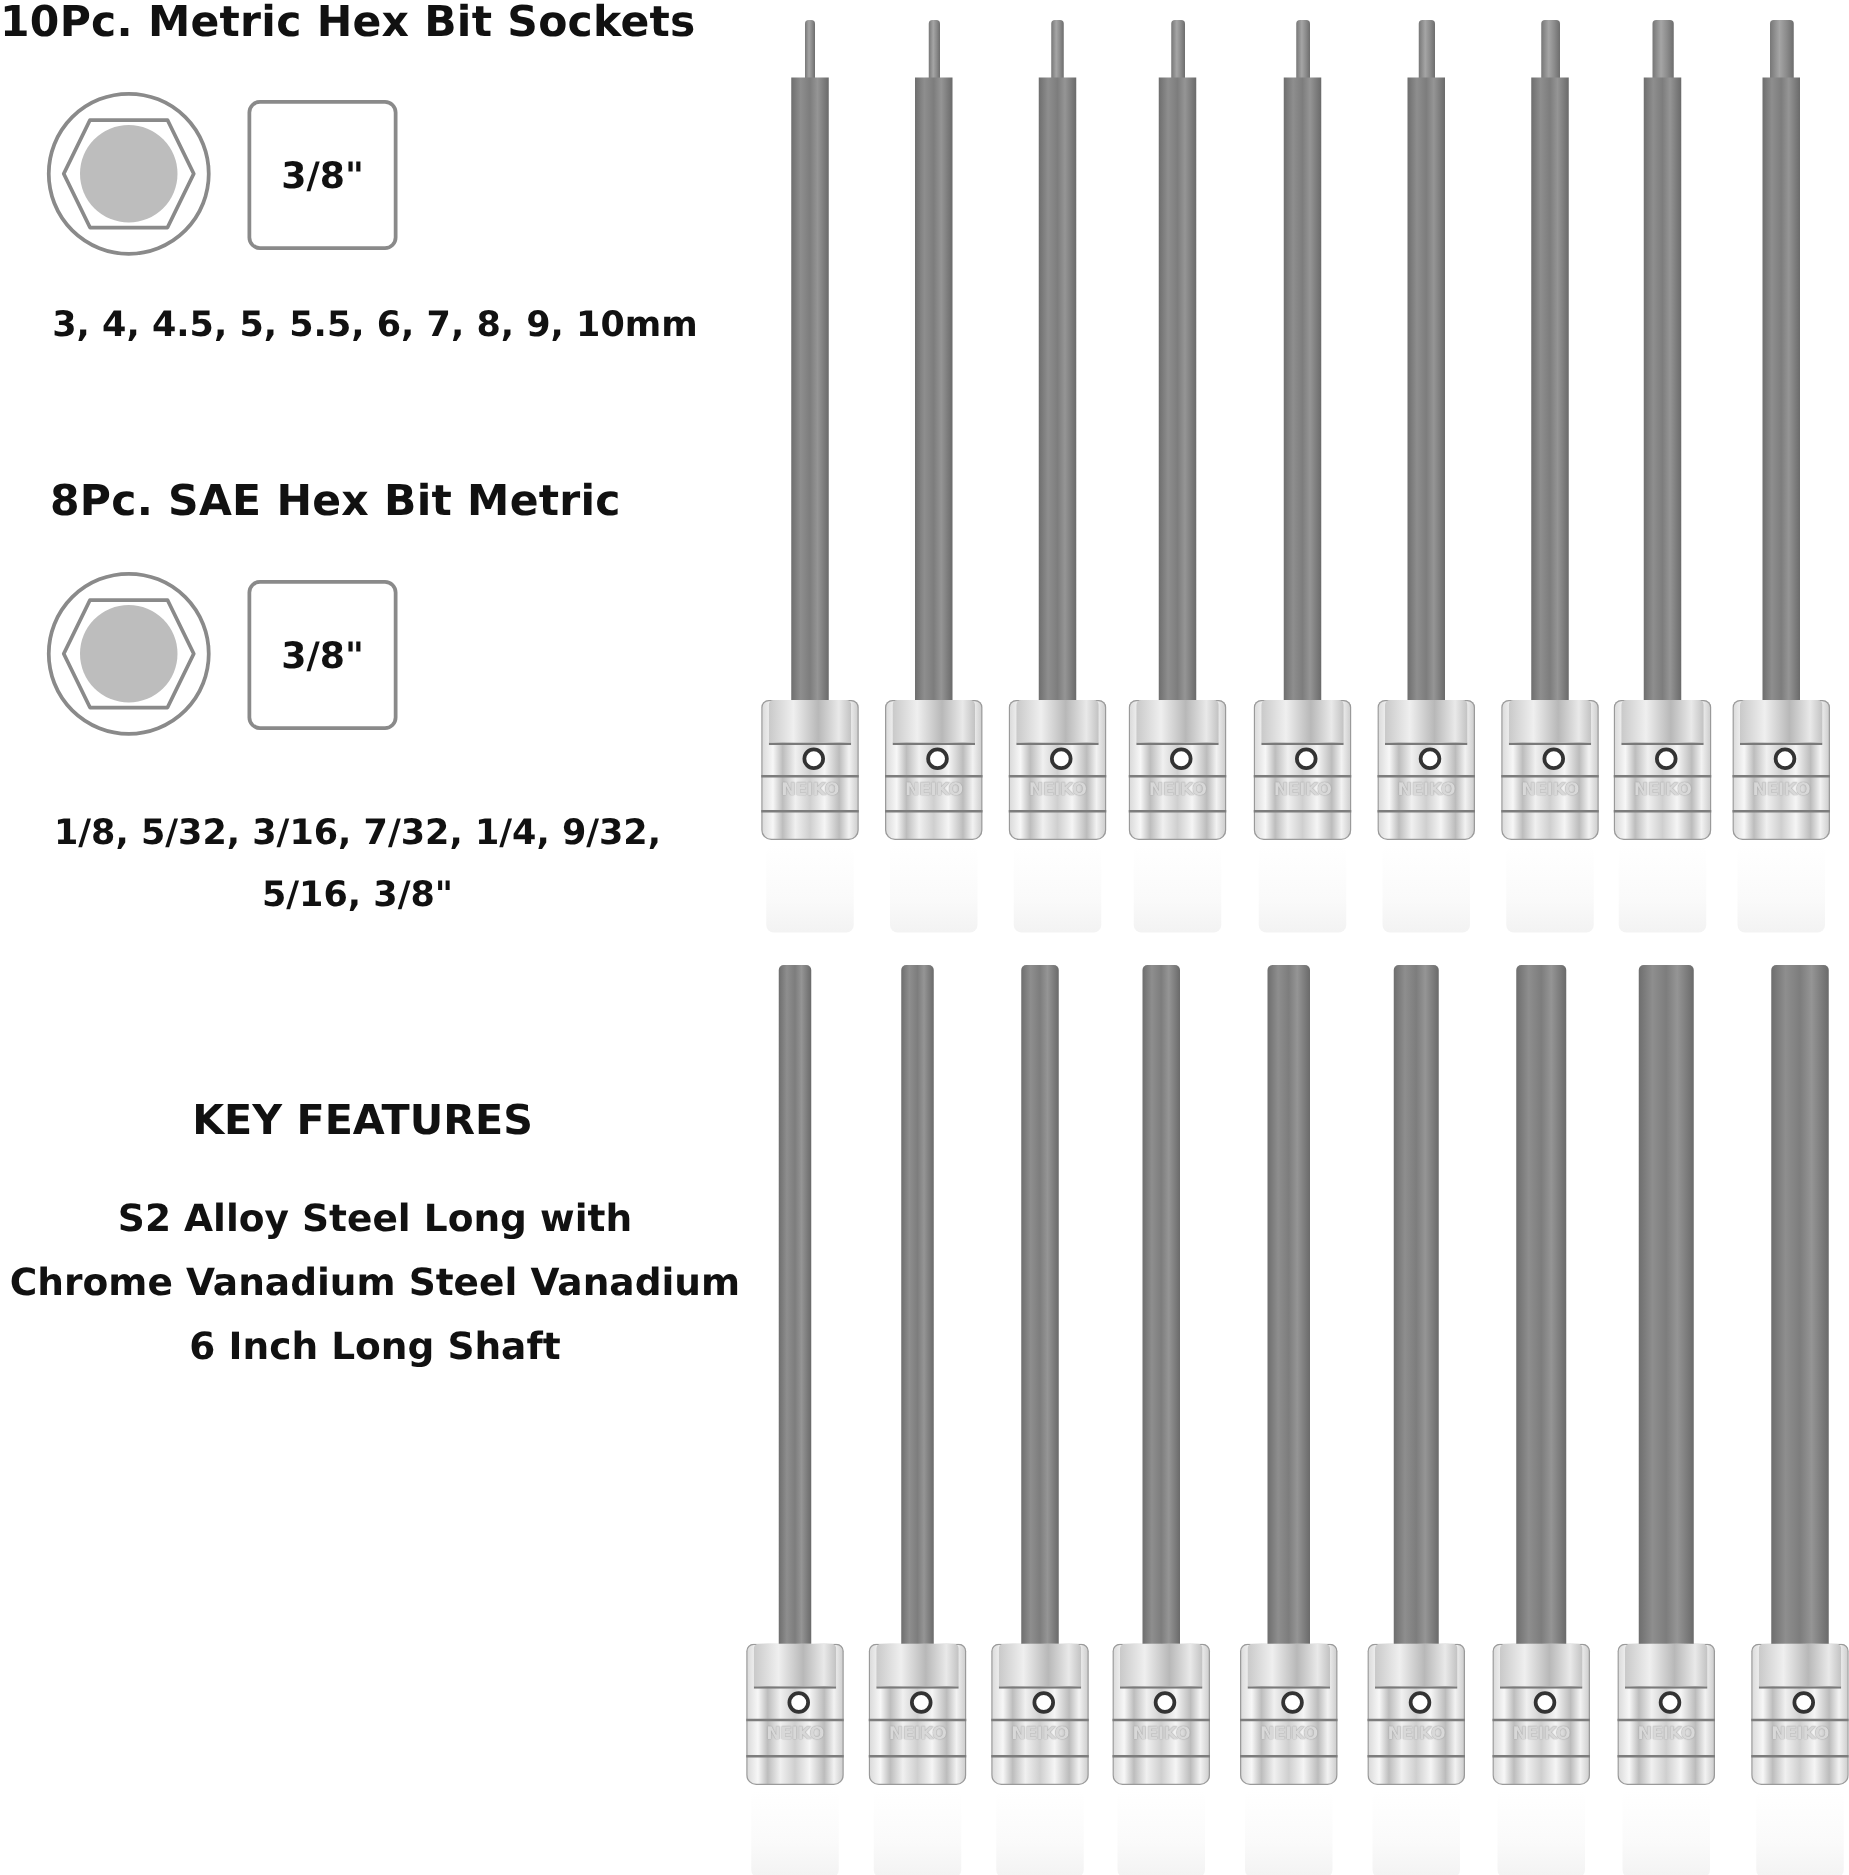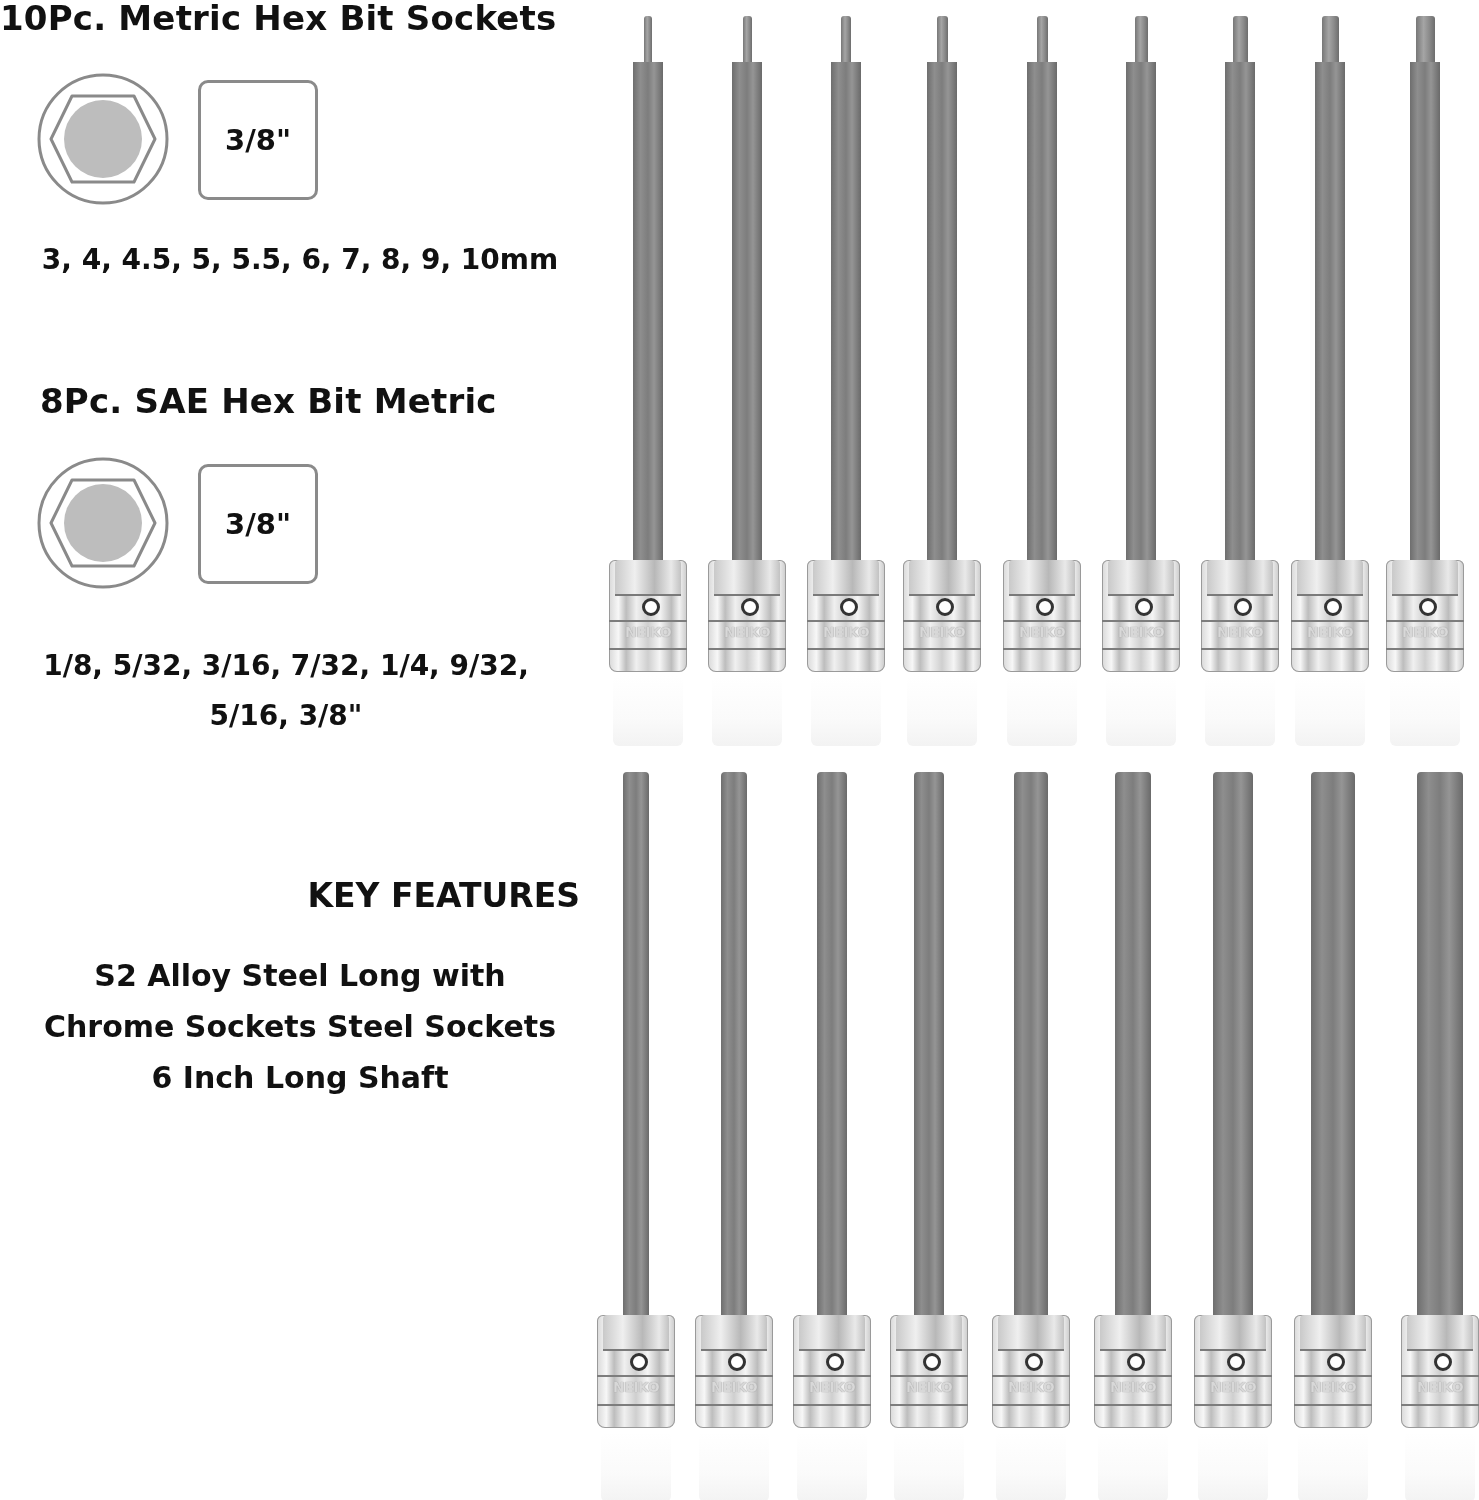--- a/index.html
+++ b/index.html
@@ -54,23 +54,23 @@
   <polygon points="36,24 98,24 119,67 98,110 36,110 15,67" fill="#fff" stroke="#8a8a8a" stroke-width="3" stroke-linejoin="round"></polygon>
   <circle cx="67" cy="67" r="39" fill="#bdbdbd"></circle>
 </svg>
 <div class="abs drive-box" style="left:198px; top:464px;">
   <span>3/8"</span>
 </div>
 
 <div class="abs sizes" style="left:-14px; width:600px; top:640px;">1/8, 5/32, 3/16, 7/32, 1/4, 9/32,</div>
 <div class="abs sizes" style="left:-14px; width:600px; top:690px;">5/16, 3/8"</div>
 
-<div class="abs feat-h" style="left:0; width:580px; top:876px;text-align:right;">KEY FEATURES</div>
+<div class="abs feat-h" style="left:0; width:580px; top:876px;">KEY FEATURES</div>
 <div class="abs feat-l" style="left:0; width:600px; top:950px;">S2 Alloy Steel Long with</div>
-<div class="abs feat-l" style="left:0; width:600px; top:1001px;">Chrome Sockets Steel Sockets</div>
+<div class="abs feat-l" style="left:0; width:600px; top:1001px;">Chrome Vanadium Steel Vanadium</div>
 <div class="abs feat-l" style="left:0; width:600px; top:1052px;">6 Inch Long Shaft</div>
 
 <div class="abs" style="left:590px; top:0; width:889px; height:1304px;">
   <div id="top-row">
       <div>
         <div class="tip" style="left: 54px; top: 16px; width: 8px; height: 50px;"></div>
         <div class="bit" style="left: 43px; top: 62px; width: 30px; height: 502px;"></div>
         <div class="socket" style="left: 19px; top: 560px; width: 78px; height: 112px;">
           <div class="collar"></div>
           <div class="ball"></div>

